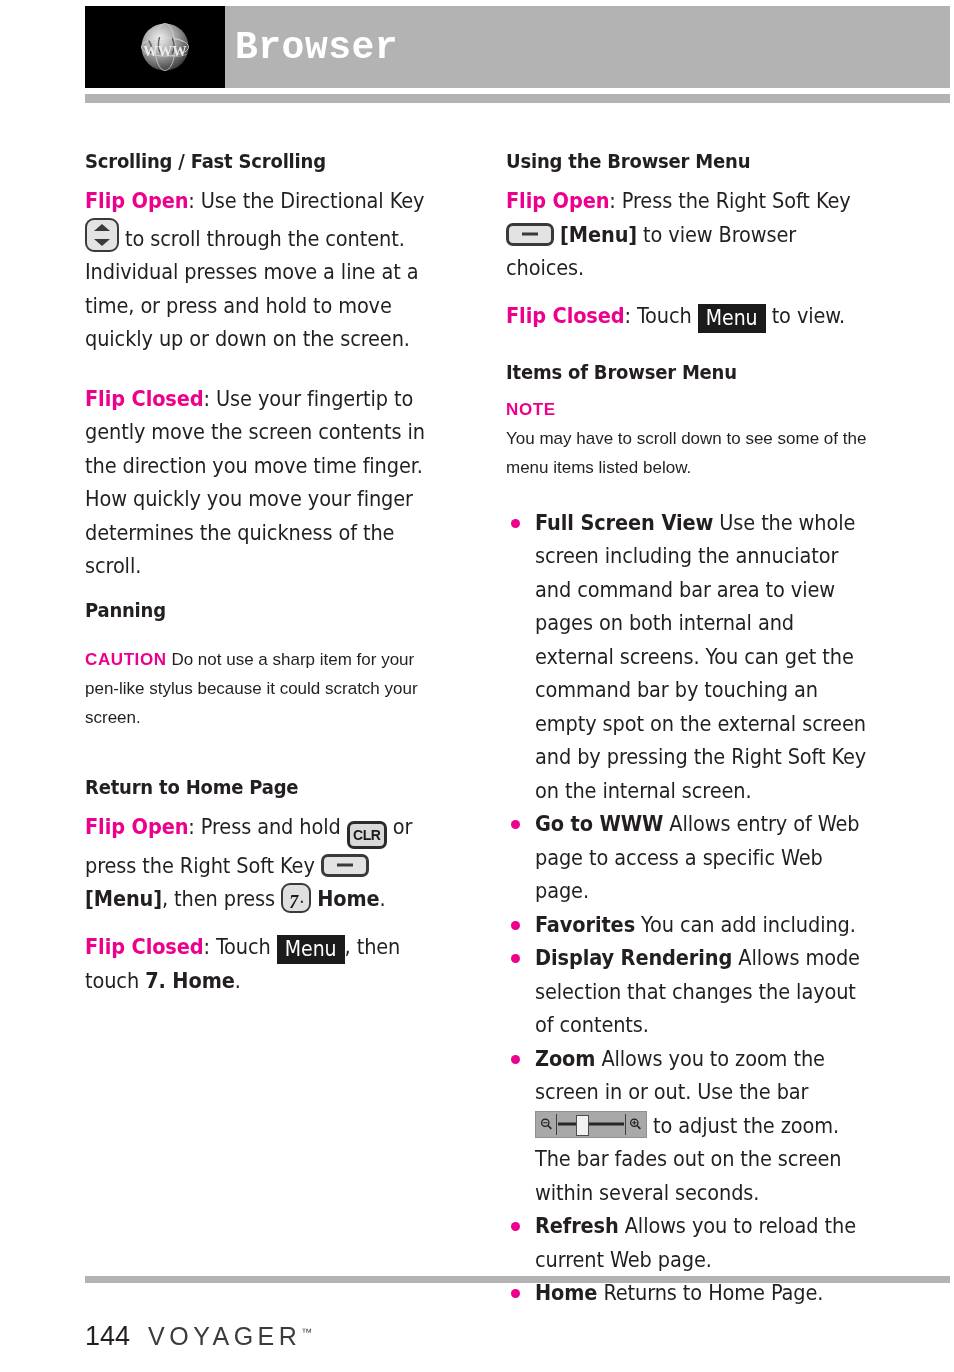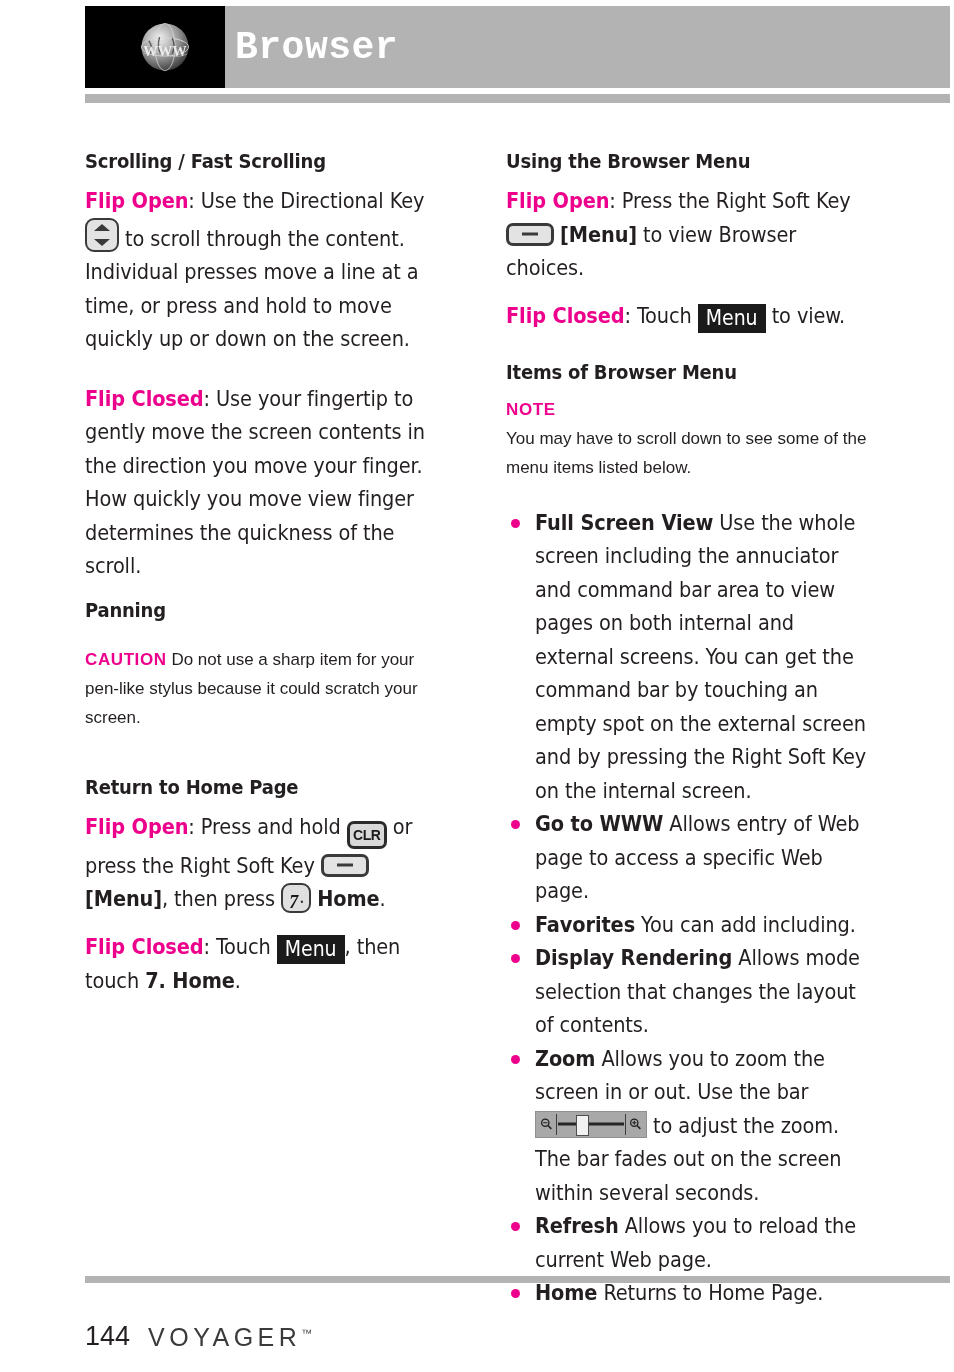--- a/index.html
+++ b/index.html
@@ -303,21 +303,21 @@
     top: 1276px;
     width: 865px;
     height: 7px;
     background: #b3b3b3;
   }
   .footer {
     position: absolute;
     left: 85px;
     top: 1321px;
     display: flex;
-    align-items: flex-end;
+    align-items: center;
   }
   .footer .pageno {
     font-size: 27px;
     color: #231f20;
     font-family: "Liberation Sans", sans-serif;
     letter-spacing: 0px;
   }
   .footer .brand {
     margin-left: 18px;
     font-size: 25px;
@@ -364,21 +364,21 @@
 
   <p class="body">
     <span class="pink bold">Flip Open</span><span>: Use the Directional Key</span>
     <span class="key key-dir"><span class="arr up"></span><span class="arr down"></span></span>
     <span>to scroll through the content. Individual presses move a line at a time, or press and hold to move quickly up or down on the screen.</span>
   </p>
 
   <div class="gap-sm"></div>
 
   <p class="body">
-    <span class="pink bold">Flip Closed</span><span>: Use your fingertip to gently move the screen contents in the direction you move your finger. How quickly you move view finger determines the quickness of the scroll.</span>
+    <span class="pink bold">Flip Closed</span><span>: Use your fingertip to gently move the screen contents in the direction you move time finger. How quickly you move your finger determines the quickness of the scroll.</span>
   </p>
 
   <h2 class="sec">Panning</h2>
 
 
   <div class="gap-sm"></div>
 
   <div class="noteblock">
     <span class="tag">CAUTION</span>
     <span class="note-body">Do not use a sharp item for your pen-like stylus because it could scratch your screen.</span>

